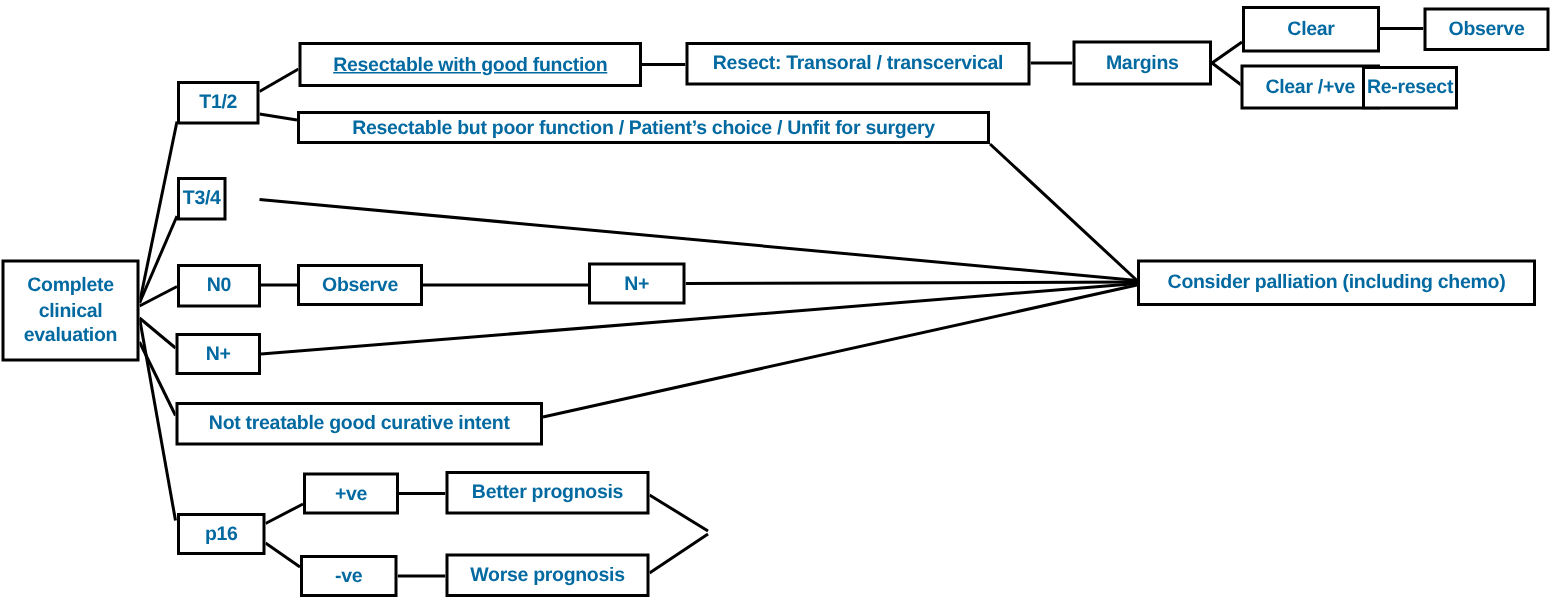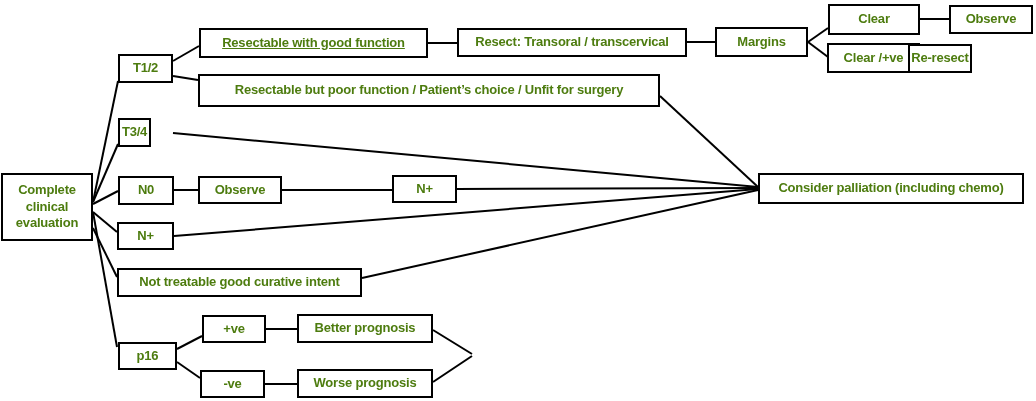--- a/index.html
+++ b/index.html
@@ -12,21 +12,21 @@
   }
   .edges { position:absolute; left:0; top:0; width:1036px; height:401px; }
   .edges line { stroke:#000000; stroke-width:2; }
   .node {
     position:absolute;
     box-sizing:border-box;
     display:flex; align-items:center; justify-content:center;
     text-align:center;
     border:2.5px solid #000000;
     background:#ffffff;
-    color:#4d7c0f;
+    color:#0369a1;
     font-weight:bold;
     font-size:13px;
     line-height:1.28;
     letter-spacing:-0.2px;
     white-space:pre;
   }
 </style>
 </head>
 <body>
 
@@ -67,21 +67,21 @@
 evaluation</div>
 
   <div class="node" style="left:118px; top:54px;  width:55px;  height:29px;">T1/2</div>
   <div class="node" style="left:199px; top:28px;  width:229px; height:30px;text-decoration:underline;">Resectable with good function</div>
   <div class="node" style="left:457px; top:28px;  width:230px; height:29px;">Resect: Transoral / transcervical</div>
   <div class="node" style="left:715px; top:27px;  width:93px;  height:30px;">Margins</div>
   <div class="node" style="left:828px; top:4px;   width:92px;  height:31px;">Clear</div>
   <div class="node" style="left:949px; top:5px;   width:84px;  height:29px;">Observe</div>
   <div class="node" style="left:827px; top:43px;  width:93px;  height:30px;">Clear /+ve</div>
   <div class="node" style="left:908px; top:44px;  width:64px;  height:29px;">Re-resect</div>
-  <div class="node" style="left:198px; top:74px;  width:462px; height:33px;">Resectable but poor function / Patient’s choice / Unfit for surgery</div>
+  <div class="node" style="left:198px; top:74px;  width:462px; height:22px;">Resectable but poor function / Patient’s choice / Unfit for surgery</div>
 
   <div class="node" style="left:118px; top:118px; width:33px;  height:29px;">T3/4</div>
 
   <div class="node" style="left:118px; top:176px; width:56px;  height:29px;">N0</div>
   <div class="node" style="left:198px; top:176px; width:84px;  height:28px;">Observe</div>
   <div class="node" style="left:392px; top:175px; width:65px;  height:28px;">N+</div>
 
   <div class="node" style="left:117px; top:222px; width:57px;  height:28px;">N+</div>
   <div class="node" style="left:117px; top:268px; width:245px; height:29px;">Not treatable good curative intent</div>
 

